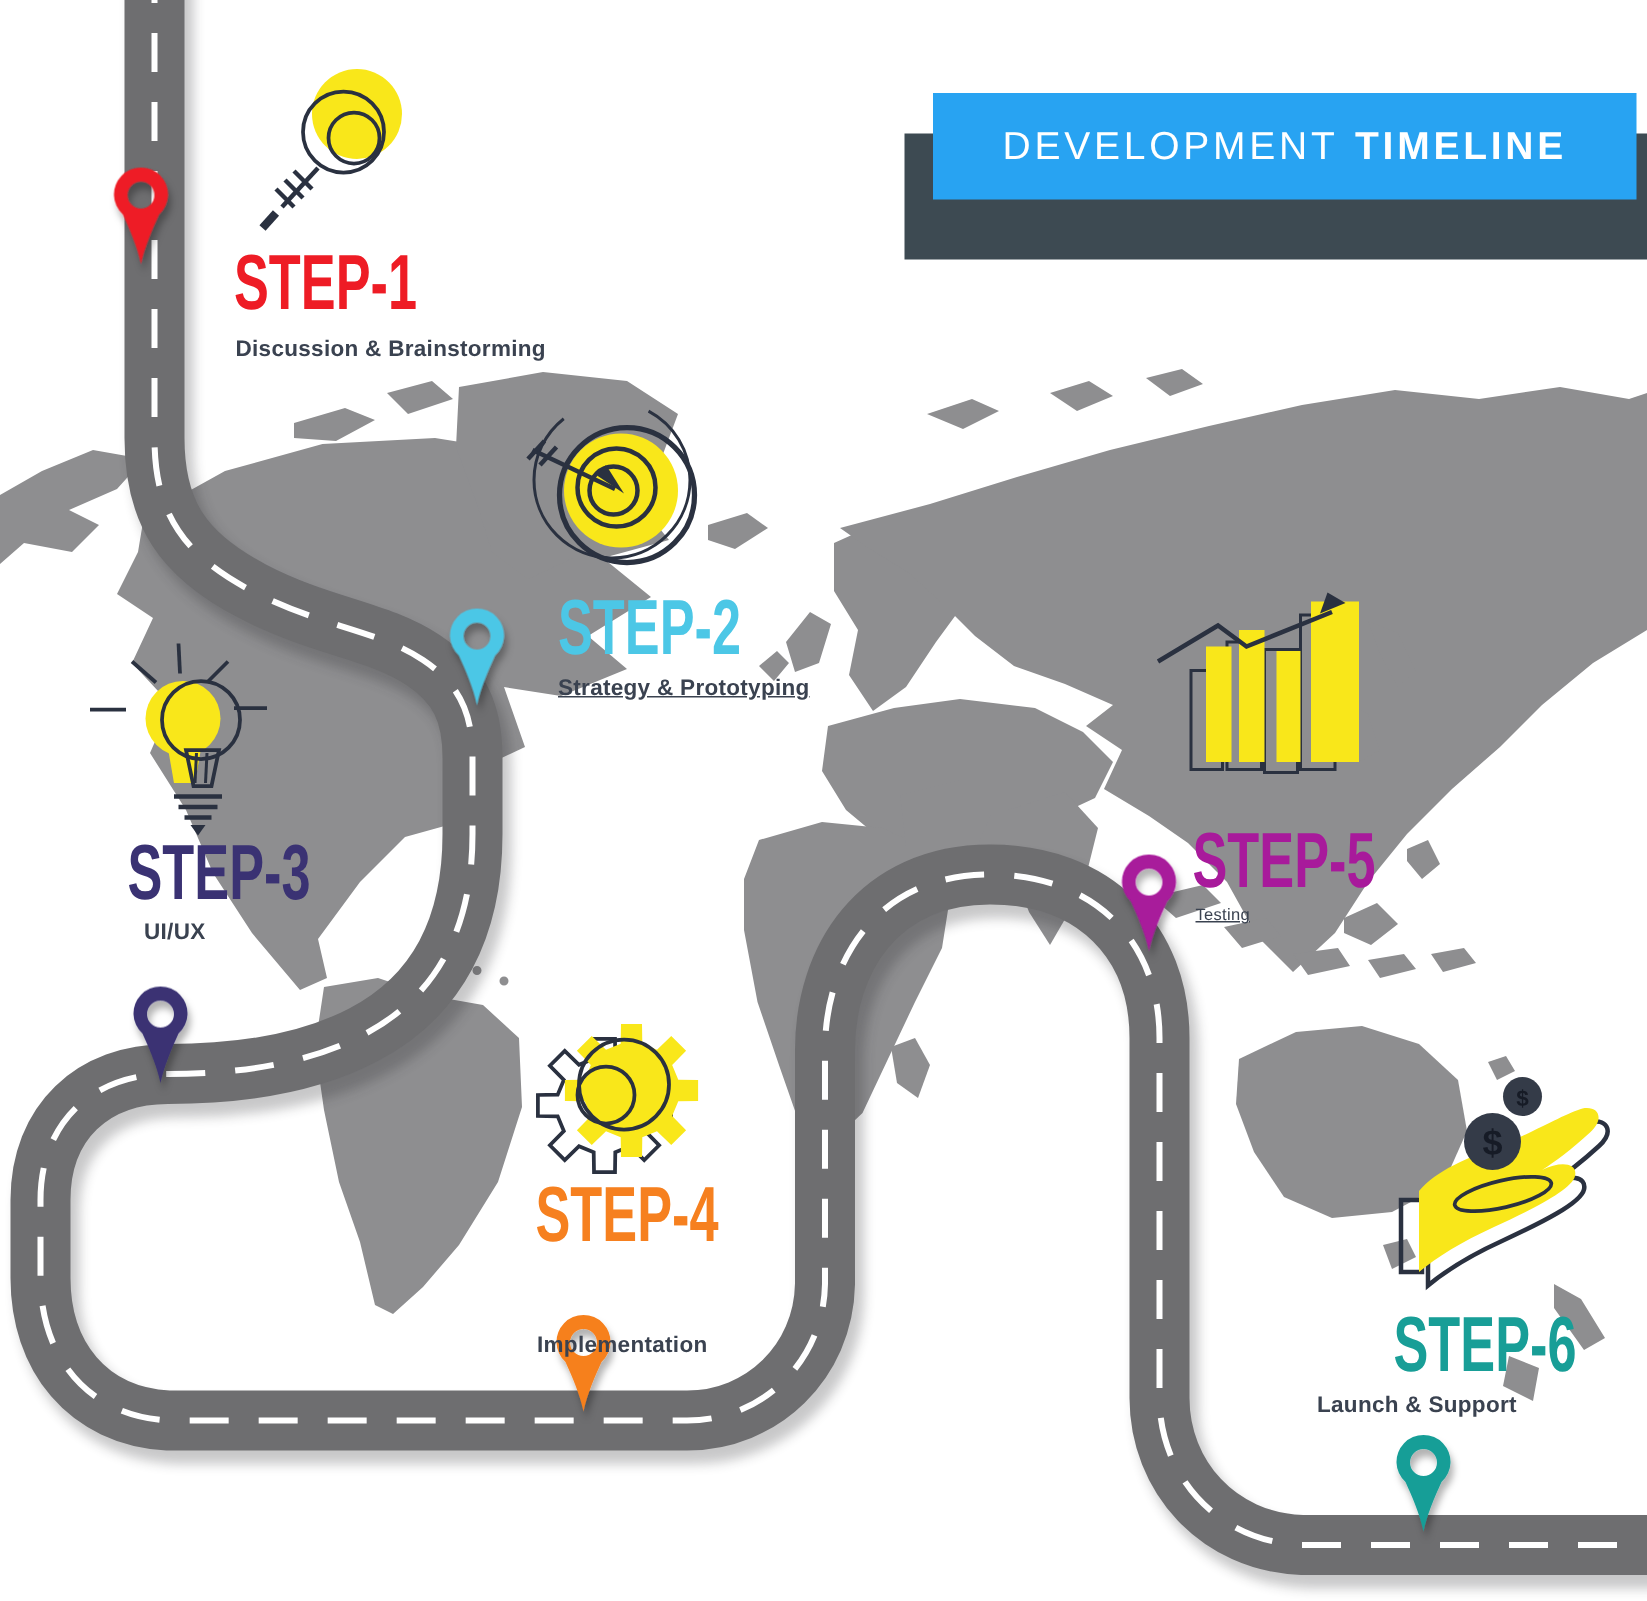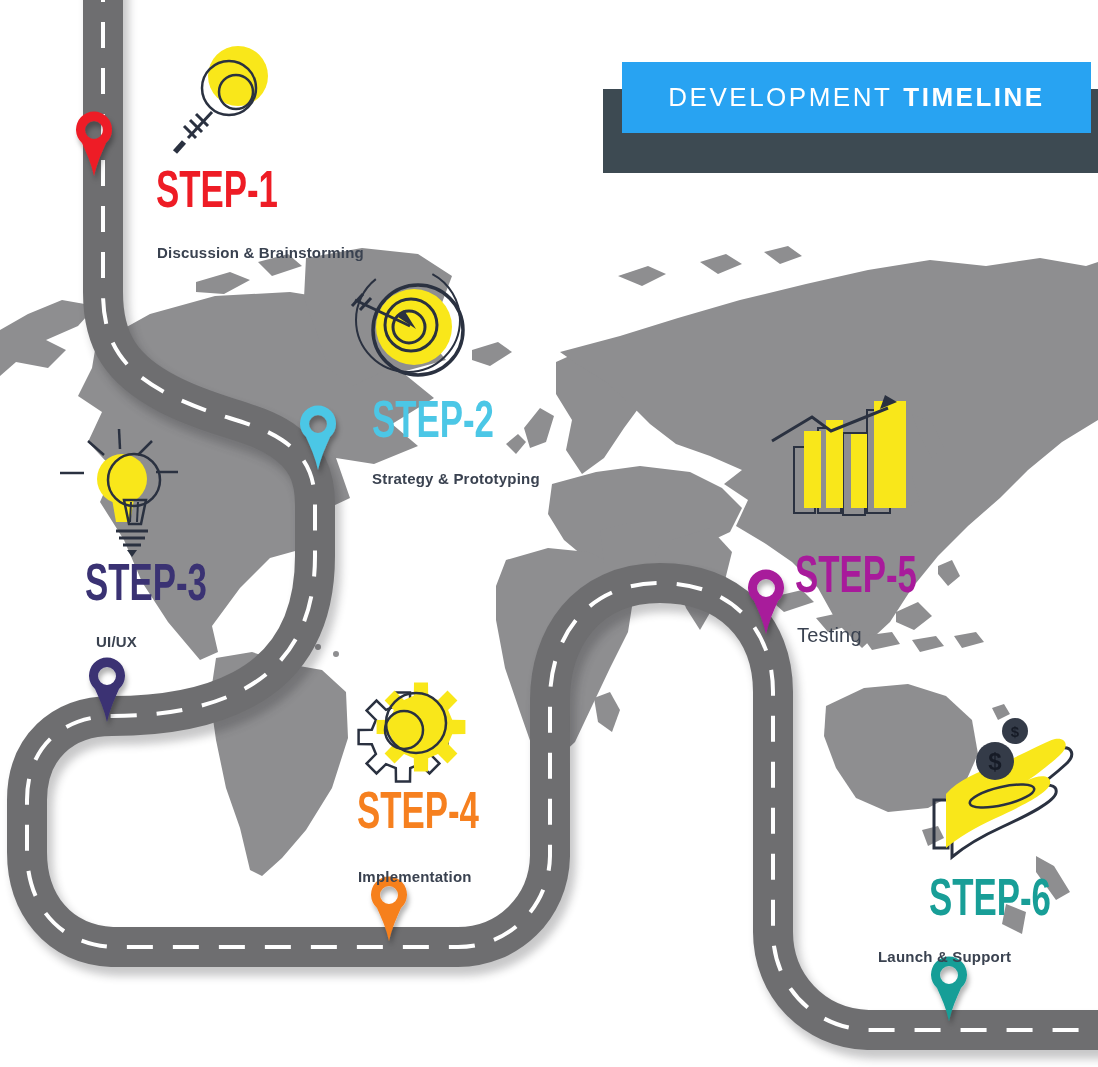--- a/index.html
+++ b/index.html
@@ -13,22 +13,22 @@
   .y{fill:var(--icon-yellow);stroke:none;}
   .o2,.o25,.o3,.o35,.o5{fill:none;stroke:var(--icon-outline);}
   .o2{stroke-width:2;}.o25{stroke-width:2.5;}.o3{stroke-width:3;}.o35{stroke-width:3.5;}.o5{stroke-width:5.5;}
   .of{fill:var(--icon-outline);stroke:none;}
   .coin{fill:var(--coin);stroke:none;}
   .coin-sym{font:700 24px "Liberation Sans",sans-serif;fill:var(--coin-symbol);text-anchor:middle;}
   .coin-sym-sm{font:700 15px "Liberation Sans",sans-serif;fill:var(--coin-symbol);text-anchor:middle;}
   .step-label{position:absolute;font-weight:700;font-size:52px;line-height:1;
               transform:scaleX(.67);transform-origin:left top;white-space:nowrap;}
   .step-sub{position:absolute;font-weight:700;font-size:15px;letter-spacing:.2px;
-            color:var(--subtitle-text);white-space:nowrap;margin-top:20px;}
-  .step-sub.light{font-weight:400;font-size:20px;}
+            color:var(--subtitle-text);white-space:nowrap;}
+  .step-sub.light{font-weight:400;font-size:11px;text-decoration:underline;}
   .banner-shadow{position:absolute;left:603px;top:89px;width:495px;height:84px;}
   .banner{position:absolute;left:622px;top:62px;width:469px;height:71px;
           display:flex;align-items:center;justify-content:center;
           font-size:26px;letter-spacing:2.5px;white-space:nowrap;}
   .banner .bold{font-weight:700;margin-left:11px;}
 </style>
 </head>
 <body>
 
 <div class="stage">
@@ -168,27 +168,27 @@
       <use href="#pinShape" transform="translate(389,941)" fill="#F6801F"></use>
       <use href="#pinShape" transform="translate(766,634)" fill="#A81A9B"></use>
       <use href="#pinShape" transform="translate(949,1021)" fill="#189E97"></use>
     </g>
   </svg>
 
   <div class="step-label" style="left: 156px; top: 163px; color: rgb(238, 28, 37);">STEP-1</div>
   <div class="step-sub" style="left:157px;top:224px;">Discussion &amp; Brainstorming</div>
 
   <div class="step-label" style="left: 372px; top: 393px; color: rgb(76, 199, 230);">STEP-2</div>
-  <div class="step-sub" style="left:372px;top:450px;">Strategy &amp; Prototyping</div>
+  <div class="step-sub" style="left:372px;top:450px;text-decoration:underline;">Strategy &amp; Prototyping</div>
 
   <div class="step-label" style="left: 85px; top: 556px; color: rgb(58, 50, 115);">STEP-3</div>
   <div class="step-sub" style="left:96px;top:613px;">UI/UX</div>
 
   <div class="step-label" style="left: 357px; top: 784px; color: rgb(246, 128, 31);">STEP-4</div>
-  <div class="step-sub" style="left:358px;top:848px;">Implementation</div>
+  <div class="step-sub" style="left:358px;top:888px;">Implementation</div>
 
   <div class="step-label" style="left: 795px; top: 548px; color: rgb(168, 26, 155);">STEP-5</div>
   <div class="step-sub light" style="left:797px;top:604px;">Testing</div>
 
   <div class="step-label" style="left: 929px; top: 871px; color: rgb(24, 158, 151);">STEP-6</div>
   <div class="step-sub" style="left:878px;top:928px;">Launch &amp; Support</div>
 
   <div class="banner-shadow" style="background-color: rgb(61, 74, 82);"></div>
   <div class="banner" style="background-color: rgb(40, 163, 242); color: rgb(255, 255, 255);">
     <span>DEVELOPMENT</span>

